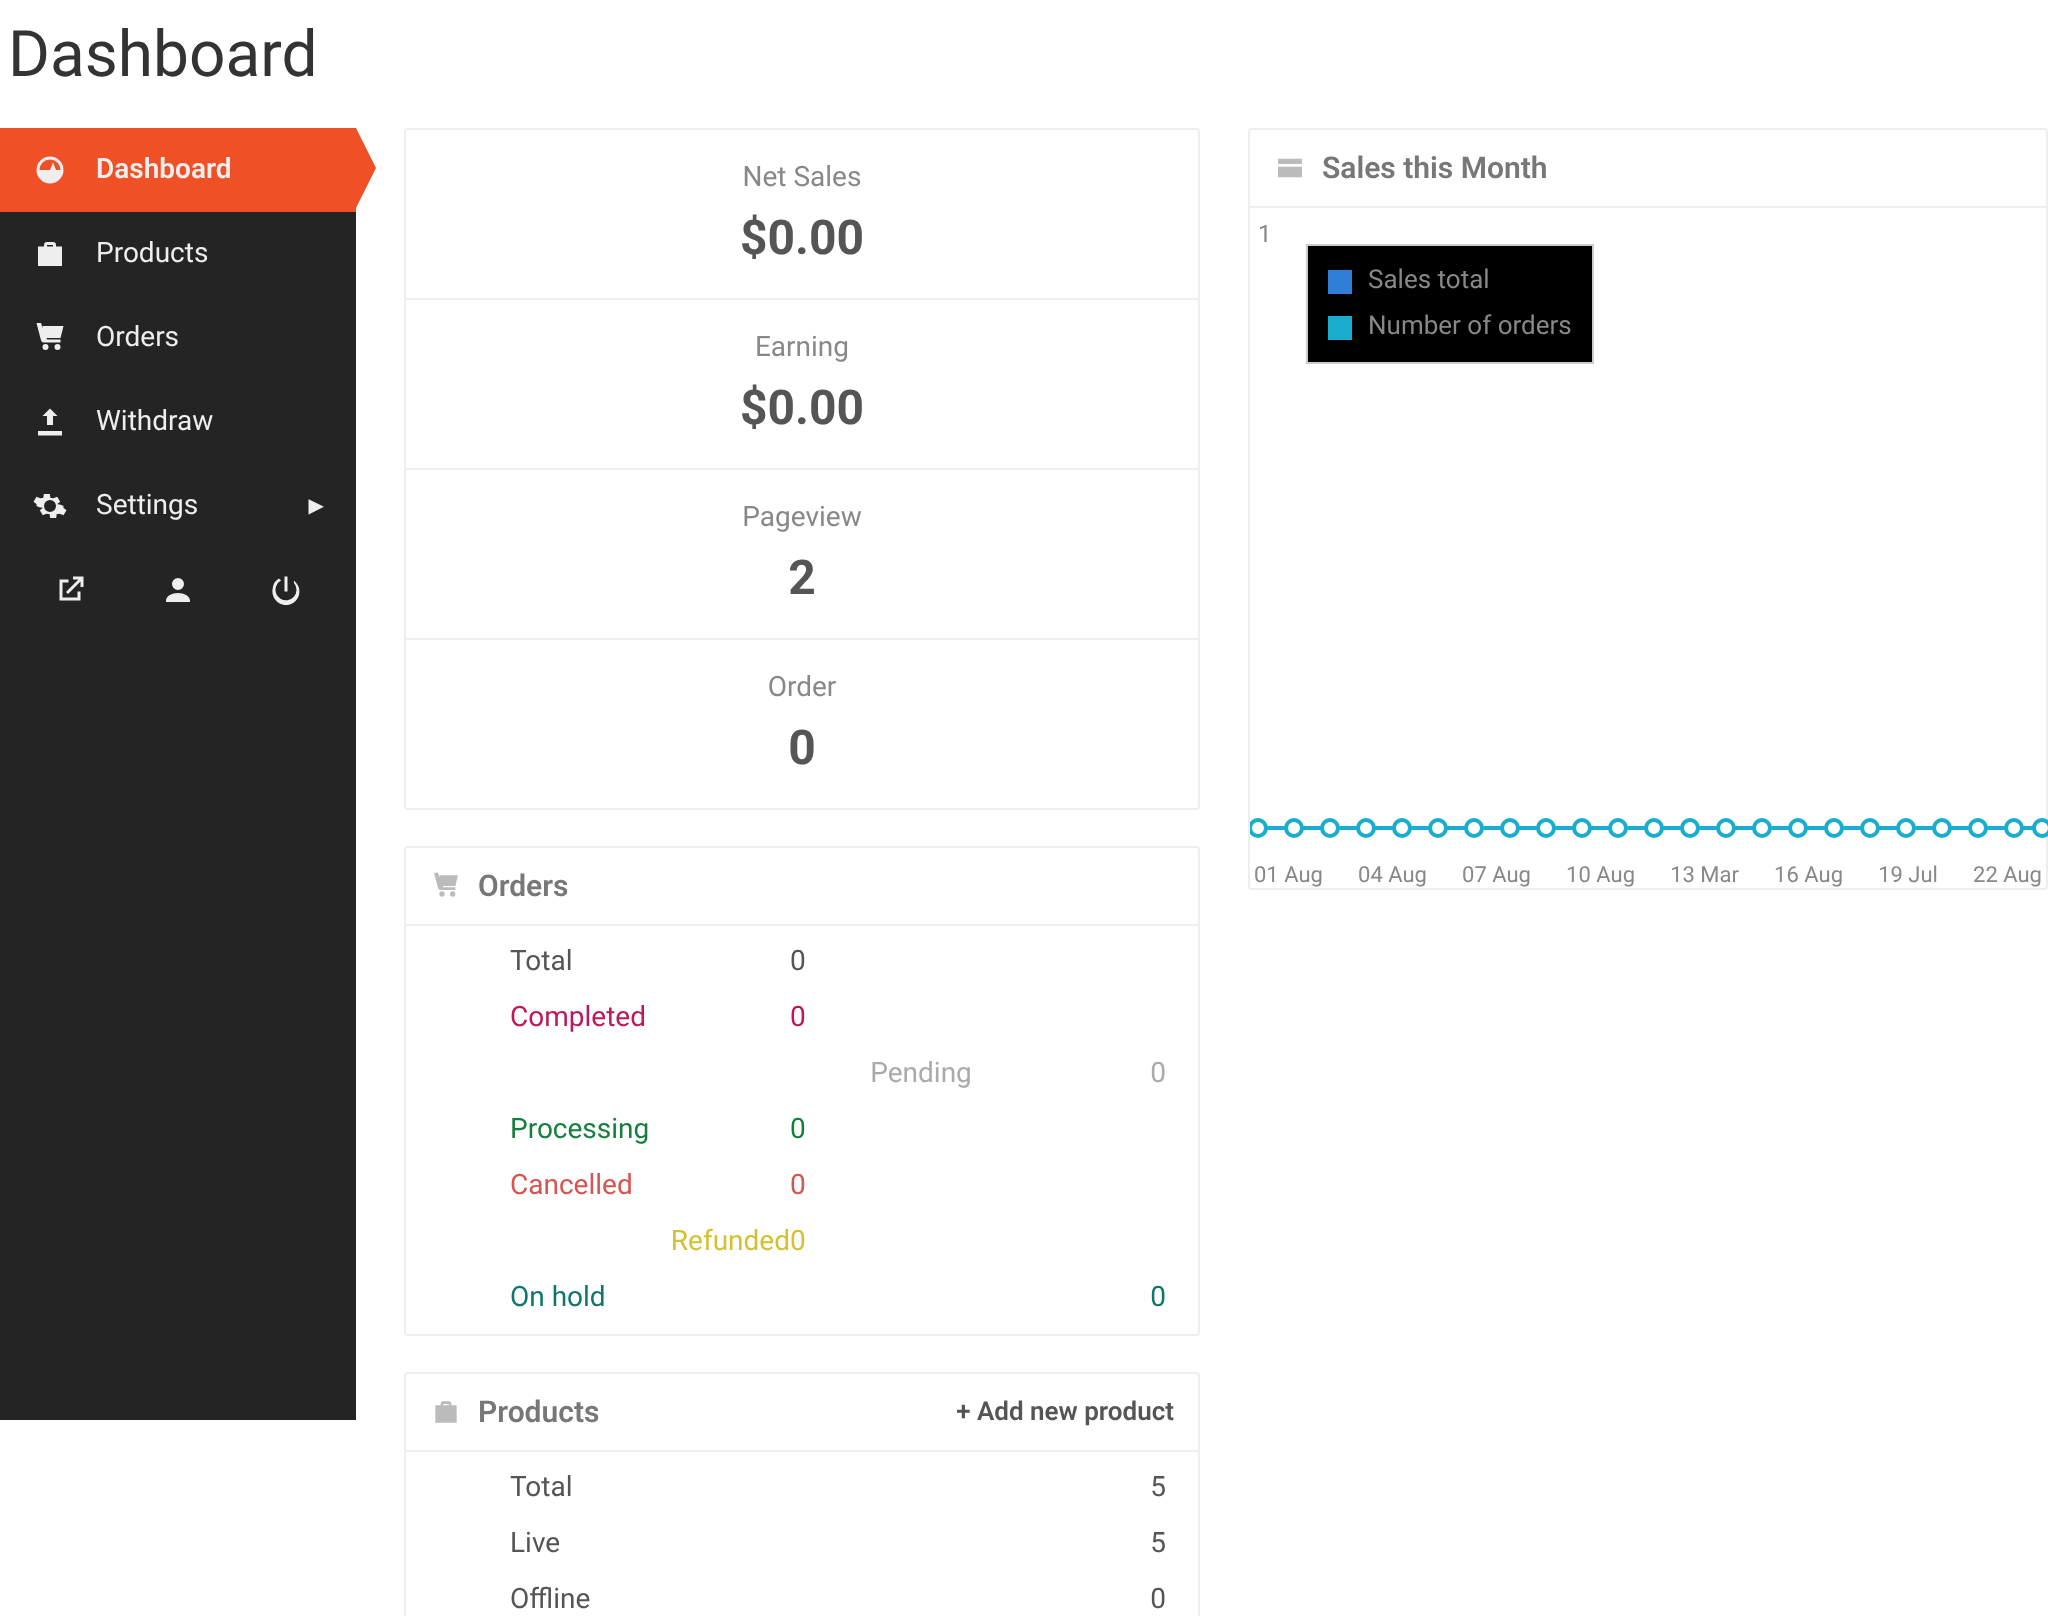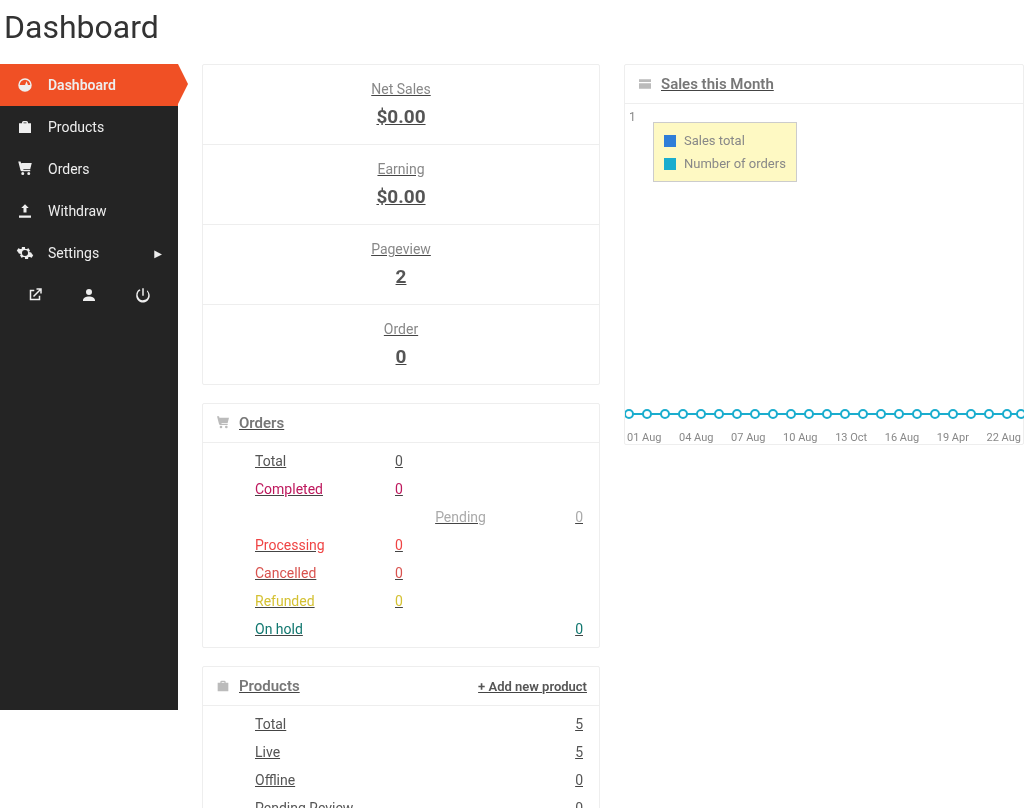--- a/index.html
+++ b/index.html
@@ -11,44 +11,44 @@
 .sidebar { width: 178px; background: #242424; display: flex; flex-direction: column; padding-bottom: 400px; }
 .nav-item { display: flex; align-items: center; gap: 14px; padding: 12px 16px; color: #eee; font-size: 14px; cursor: pointer; position: relative; }
 .nav-item.active { background: #f05025; font-weight: 600; }
 .nav-item.active::after { content: ""; position: absolute; right: -10px; top: 0; bottom: 0; width: 0; height: 0; border-top: 20px solid transparent; border-bottom: 20px solid transparent; border-left: 10px solid #f05025; }
 .nav-item .icon { width: 18px; text-align: center; color: inherit; }
 .nav-item .chev { margin-left: auto; font-size: 10px; }
 .nav-bottom { display: flex; justify-content: space-around; padding: 12px 8px 6px 8px; color: #eee; }
 .nav-bottom .icon { cursor: pointer; }
 
 .col { flex: 1; display: flex; flex-direction: column; gap: 18px; }
-.card { border: 1px solid #eee; border-radius: 2px; background: #fff; text-decoration: underline; }
+.card { border: 1px solid #eee; border-radius: 2px; background: #fff; }
 .stat-block { text-align: center; padding: 16px 10px; border-bottom: 1px solid #eee; }
 .stat-block:last-child { border-bottom: none; }
 .stat-label { color: #888; font-size: 14px; margin-bottom: 8px; }
-.stat-value { font-weight: 700; font-size: 19px; color: #555; }
+.stat-value { font-weight: 700; font-size: 24px; color: #555; }
 .card-header { display: flex; align-items: center; padding: 10px 12px; border-bottom: 1px solid #eee; color: #777; font-weight: 600; font-size: 15px; gap: 8px; }
 .card-header .add-link { margin-left: auto; font-size: 13px; font-weight: 600; color: #555; cursor: pointer; }
 .rows { padding: 4px 0; }
 .row { display: flex; padding: 6px 16px 6px 52px; font-size: 14px; }
 .row .rlabel { flex: 0 0 140px; }
 .row .rval { }
 .c-completed { color: #be185d; }
 .c-pending { color: #aaa; justify-content: flex-end; }
-.c-processing { color: #ef4444; }
+.c-processing { color: #15803d; }
 .c-cancelled { color: #d9534f; }
-.c-refunded { color: #d4c132; }
+.c-refunded { color: #d4c132; text-align: right; }
 .c-onhold { color: #0f766e; justify-content: space-between; }
 .c-default { color: #555; }
 
 .rightcol { width: 400px; }
 .chart-card { border: 1px solid #eee; }
 .chart-area { position: relative; height: 340px; }
 .chart-y { position: absolute; left: 4px; top: 6px; font-size: 12px; color: #888; }
-.legend-box { position: absolute; left: 28px; top: 18px; border: 1px solid #ccc; background: #fef9c3; padding: 6px 10px; font-size: 13px; color: #888; }
+.legend-box { position: absolute; left: 28px; top: 18px; border: 1px solid #ccc; background: #000000; padding: 6px 10px; font-size: 13px; color: #888; }
 .legend-item { display: flex; align-items: center; gap: 8px; padding: 4px 0; }
 .swatch { width: 12px; height: 12px; display: inline-block; }
 .sw-blue { background: #2f7ed8; }
 .sw-teal { background: #1aadce; }
 .chart-svg { position: absolute; left: 0; right: 0; bottom: 20px; height: 20px; }
 .chart-xaxis { position: absolute; left: 0; right: 0; bottom: 0; display: flex; justify-content: space-between; font-size: 11px; color: #888; padding: 0 2px; }
 .icon svg { display: block; }
 </style>
 </head>
 <body>
@@ -258,22 +258,22 @@
                 <circle cx="364" cy="10" r="4"></circle>
                 <circle cx="382" cy="10" r="4"></circle>
                 <circle cx="396" cy="10" r="4"></circle>
             </g>
           </svg>
           <div class="chart-xaxis">
             <span>01 Aug</span>
               <span>04 Aug</span>
               <span>07 Aug</span>
               <span>10 Aug</span>
-              <span>13 Oct</span>
+              <span>13 Mar</span>
               <span>16 Aug</span>
-              <span>19 Apr</span>
+              <span>19 Jul</span>
               <span>22 Aug</span>
           </div>
         </div>
       </div>
     </div>
   </div>
 </div>
 
 </body></html>

